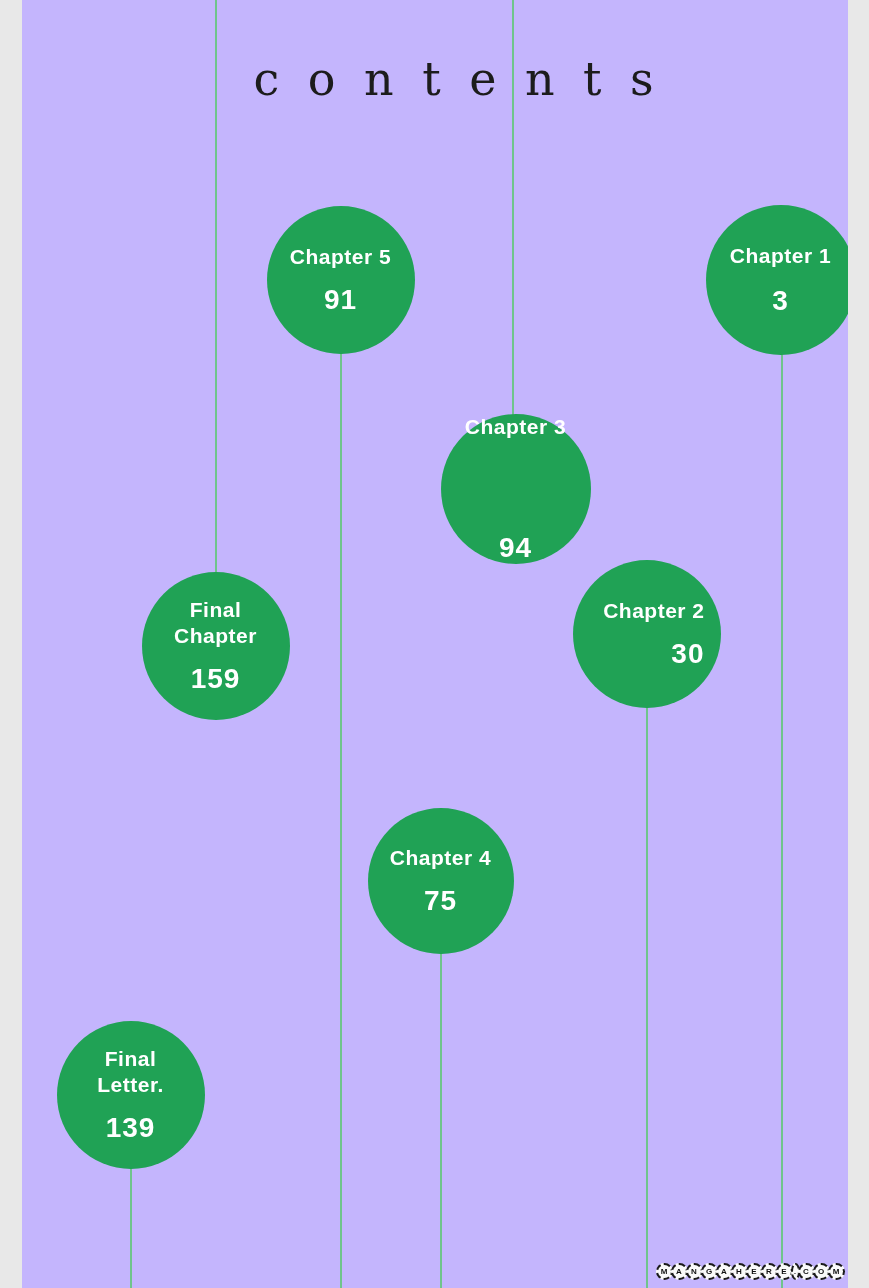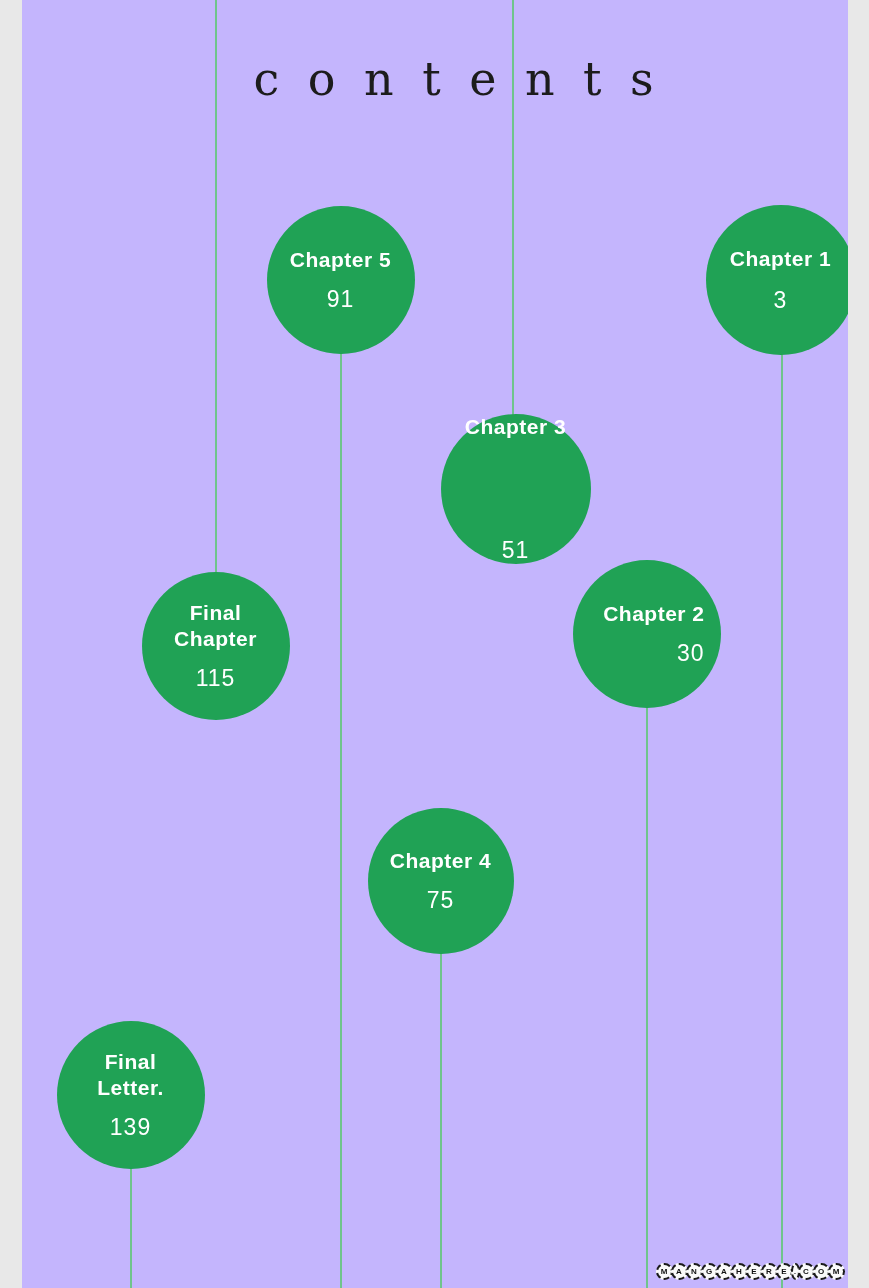--- a/index.html
+++ b/index.html
@@ -44,22 +44,23 @@
   }
   .chapter-label{
     color:#ffffff;
     font-size:21px;
     line-height:1.22;
     letter-spacing:0.5px;
     font-weight:bold;
   }
   .chapter-page{
     color:#ffffff;
-    font-size:23px;
+    font-size:28px;
     letter-spacing:1px;
+    font-weight:bold;
   }
   .watermark{
     position:absolute;
     right:3px;bottom:8px;
     display:flex;
     align-items:center;
     z-index:4;
   }
   .wm-badge{
     width:13px;height:13px;
@@ -100,26 +101,26 @@
     <span class="chapter-page">91</span>
   </div>
 
   <div class="chapter-circle" style="left:684px;top:205px;width:150px;height:150px;gap:16px;">
     <span class="chapter-label">Chapter 1</span>
     <span class="chapter-page">3</span>
   </div>
 
   <div class="chapter-circle" style="left:419px;top:414px;width:150px;height:150px;justify-content:space-between;">
     <span class="chapter-label">Chapter 3</span>
-    <span class="chapter-page">51</span>
+    <span class="chapter-page">94</span>
   </div>
 
   <div class="chapter-circle" style="left:120px;top:572px;width:148px;height:148px;text-align:center;">
     <span class="chapter-label">Final Chapter</span>
-    <span class="chapter-page">115</span>
+    <span class="chapter-page">159</span>
   </div>
 
   <div class="chapter-circle" style="left:551px;top:560px;width:148px;height:148px;align-items:flex-end;">
     <span class="chapter-label">Chapter 2</span>
     <span class="chapter-page">30</span>
   </div>
 
   <div class="chapter-circle" style="left:346px;top:808px;width:146px;height:146px;">
     <span class="chapter-label">Chapter 4</span>
     <span class="chapter-page">75</span>

